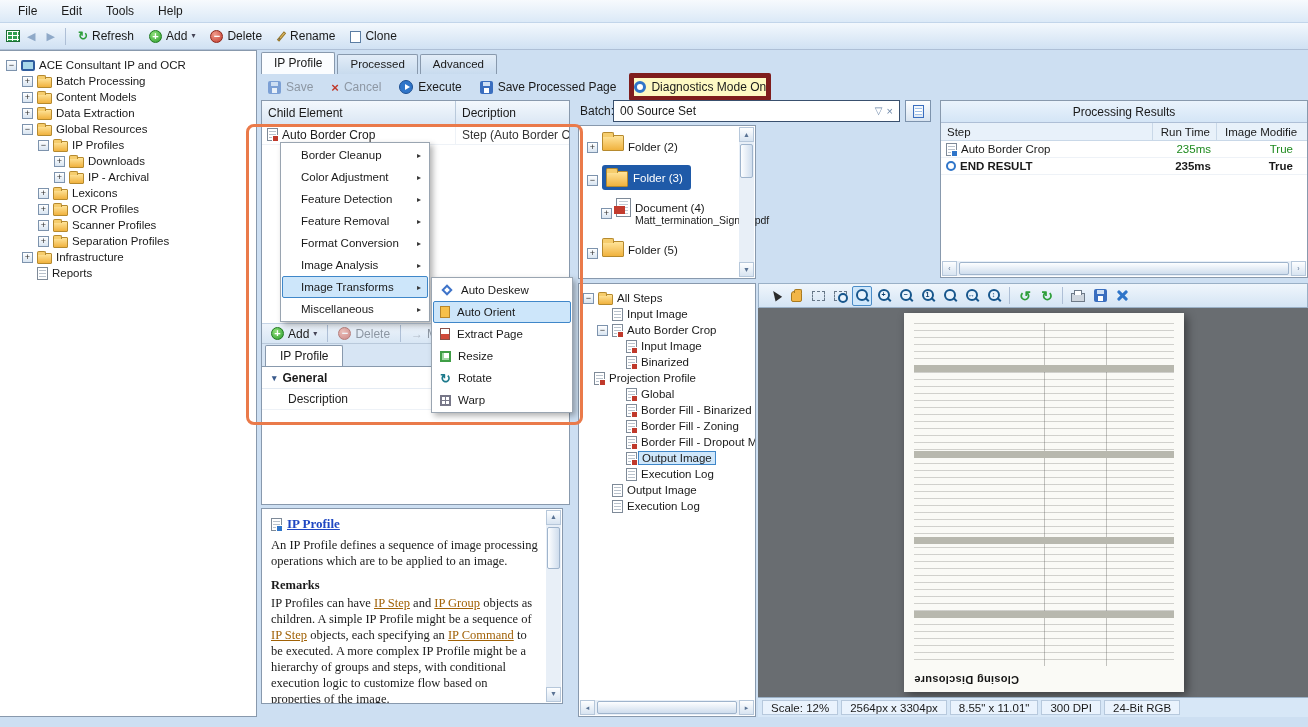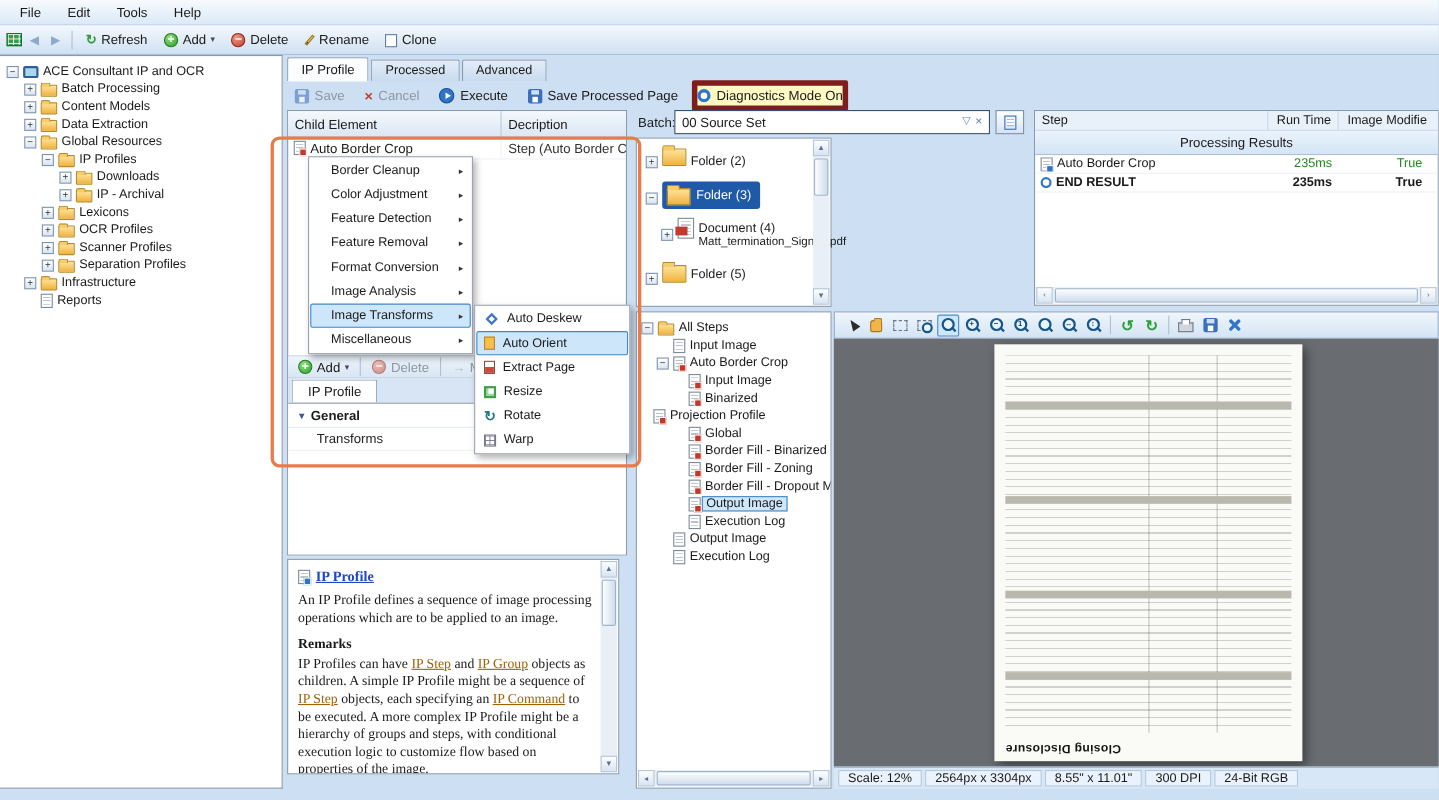--- a/index.html
+++ b/index.html
@@ -354,21 +354,21 @@
 
   <div id="inner-tabstrip">
     <span class="itab">IP Profile</span>
   </div>
 
   <div id="prop-panel">
     <div class="prop-hdr">
       <span class="gl" style="font-size:9px;color:#3a5a8c">▾</span>
       <span>General</span>
     </div>
-    <div class="prop-row">Transforms</div>
+    <div class="prop-row">Description</div>
   </div>
 </div>
 
 <div id="help-panel" class="panel">
   <div id="help-title">
     <span class="i-page blue"></span>
     <span class="lnk">IP Profile</span>
   </div>
   <div class="hp">An IP Profile defines a sequence of image processing operations which are to be applied to an image.</div>
   <div class="hb">Remarks</div>
@@ -502,26 +502,26 @@
   <div class="hscroll">
     <div class="sbtn">◂</div>
     <div class="strack">
         <div class="hthumb" style="left:2px;right:2px"></div>
       </div>
     <div class="sbtn">▸</div>
   </div>
 </div>
 
 <div id="results-panel" class="panel">
+  <div id="results-title">Processing Results</div>
   <div id="results-hdr">
     <div class="rc1">Step</div>
     <div class="rc2">Run Time</div>
     <div class="rc3">Image Modifie</div>
   </div>
-  <div id="results-title">Processing Results</div>
   <div class="rrow">
     <div class="rc1">
       <span class="i-page blue"></span>
       <span>Auto Border Crop</span>
     </div>
     <div class="rc2 green">235ms</div>
     <div class="rc3 green">True</div>
   </div>
   <div class="rrow">
     <div class="rc1">

